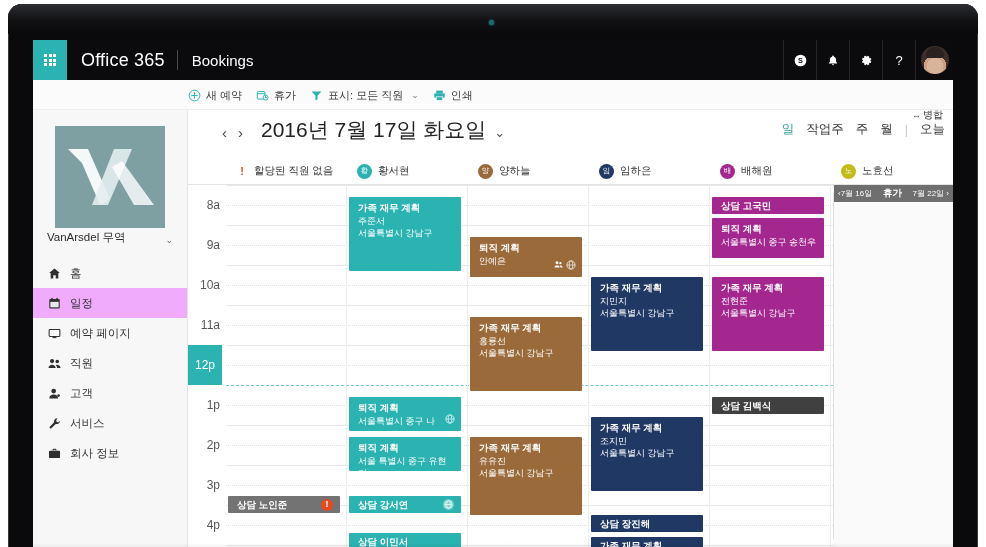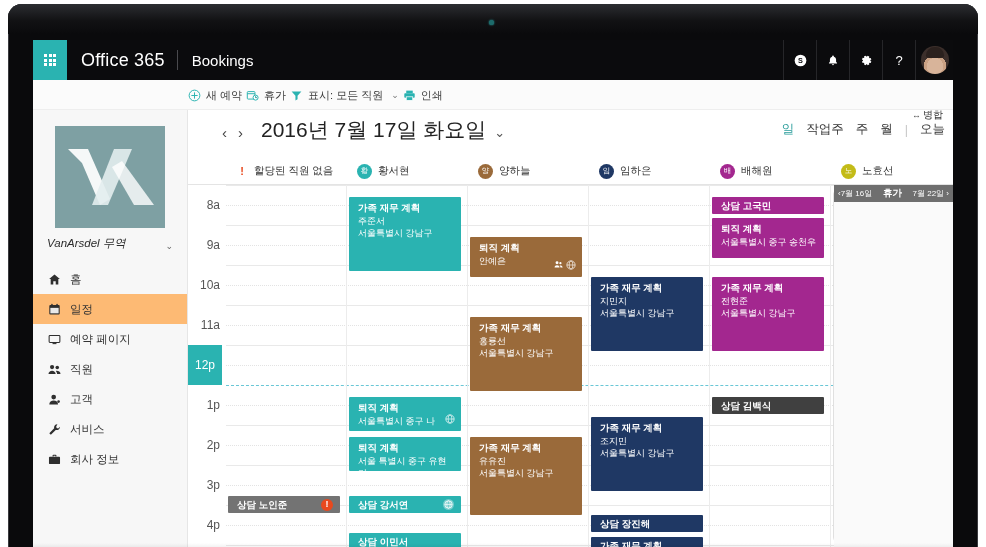--- a/index.html
+++ b/index.html
@@ -101,21 +101,21 @@
 
   
   .cmdbar {
     position: absolute; left: 0; top: 40px;
     width: 920px; height: 30px;
     background: #fbfbfb;
     border-bottom: 1px solid #eeeeee;
   }
   .cmd-items {
     position: absolute; left: 155px; top: 0;
-    height: 30px; display: flex; align-items: center; gap: 4px;
+    height: 30px; display: flex; align-items: center; gap: 14px;
   }
   .cmd {
     display: flex; align-items: center; gap: 5px;
     font-size: 11px; color: #3b3b3b; cursor: pointer;
   }
   .cmd .glyph { color: #2ab3b1; font-size: 12px; line-height: 1; display:flex; }
   .cmd .chev { color: #777; font-size: 9px; margin-left: 3px; }
 
   
   .sidebar {
@@ -126,32 +126,31 @@
   }
   .logo-box {
     width: 110px; height: 102px;
     margin: 16px auto 0;
     background: #7ea0a3;
     position: relative; overflow: hidden;
   }
   .logo-box svg { position: absolute; left: 50%; top: 50%; transform: translate(-50%,-50%); }
   .org-row {
     display: flex; align-items: flex-end; justify-content: space-between;
-    padding: 8px 14px 11px 14px;
-    font-style: italic;
+    padding: 2px 14px 11px 14px;
   }
   .org-name { font-size: 11.5px; color: #2c2c2c; }
   .org-chev { font-size: 9px; color: #666; }
   .nav { margin-top: 2px; }
   .nav-item {
     display: flex; align-items: center; gap: 9px;
     height: 30px; padding-left: 14px;
     font-size: 11.5px; color: #333; cursor: pointer;
   }
-  .nav-item.active { background: #fdba74; }
+  .nav-item.active { background: #f0abfc; }
   .nav-item .nicon { width: 14px; display: flex; justify-content: center; color: #2f2f2f; }
   .nav-item .nicon svg { fill: #2f2f2f; }
 
   
   .calwrap {
     position: absolute; left: 155px; top: 70px;
     width: 765px; height: 437px; background: #fff;
   }
   .calhead { position: relative; height: 48px; }
   .nav-arrows {

